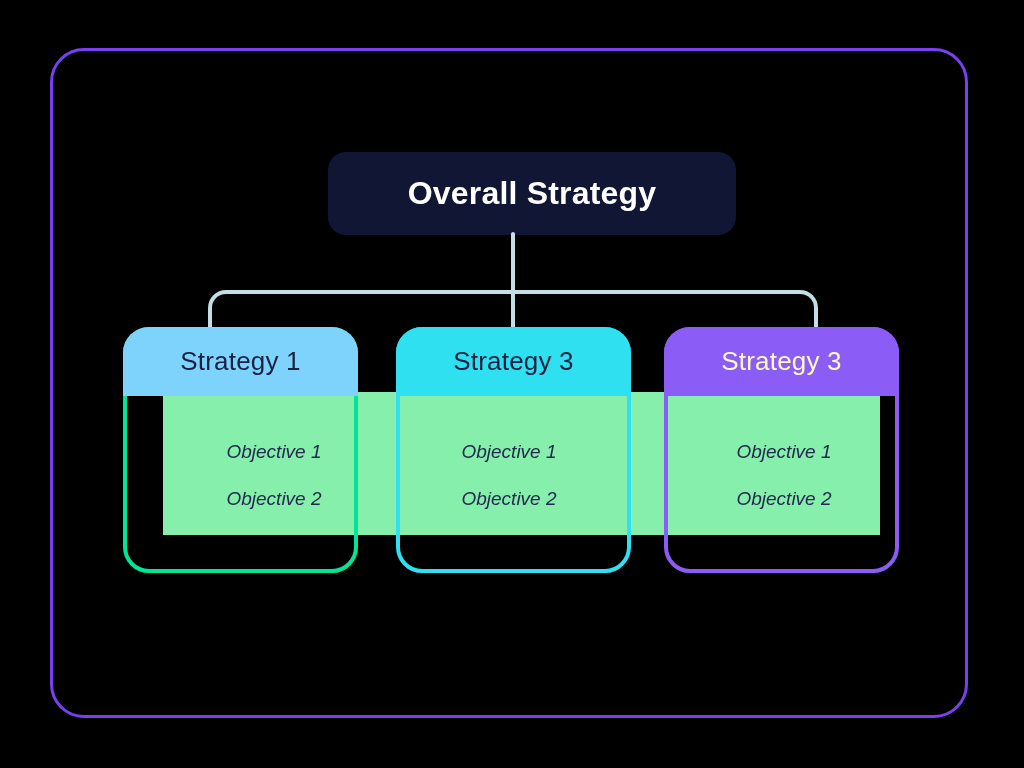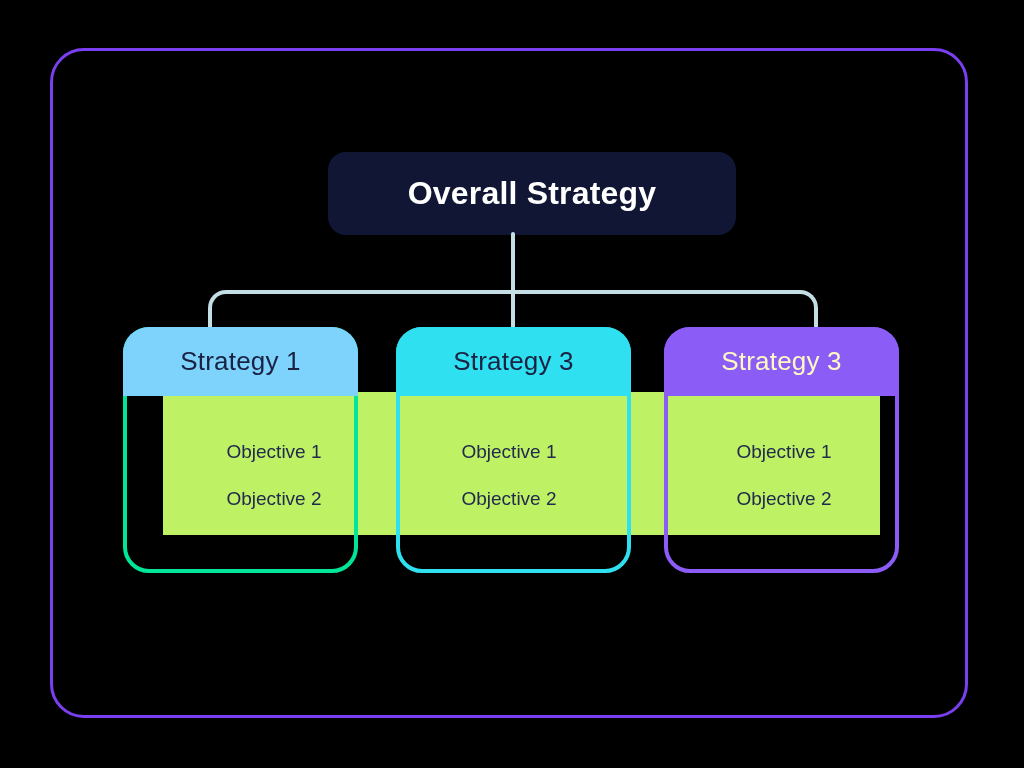--- a/index.html
+++ b/index.html
@@ -85,22 +85,23 @@
     letter-spacing: 0.2px;
   }
 
   
   #objectives-band {
     position: absolute;
     left: 163px;
     top: 392px;
     width: 717px;
     height: 143px;
-    background: #bef264;
+    background: #86efac;
     overflow: hidden;
+    font-style: italic;
   }
   .obj-col {
     position: absolute;
     top: 0;
     height: 143px;
     display: flex;
     flex-direction: column;
     align-items: center;
     padding-top: 36px;
     box-sizing: border-box;

